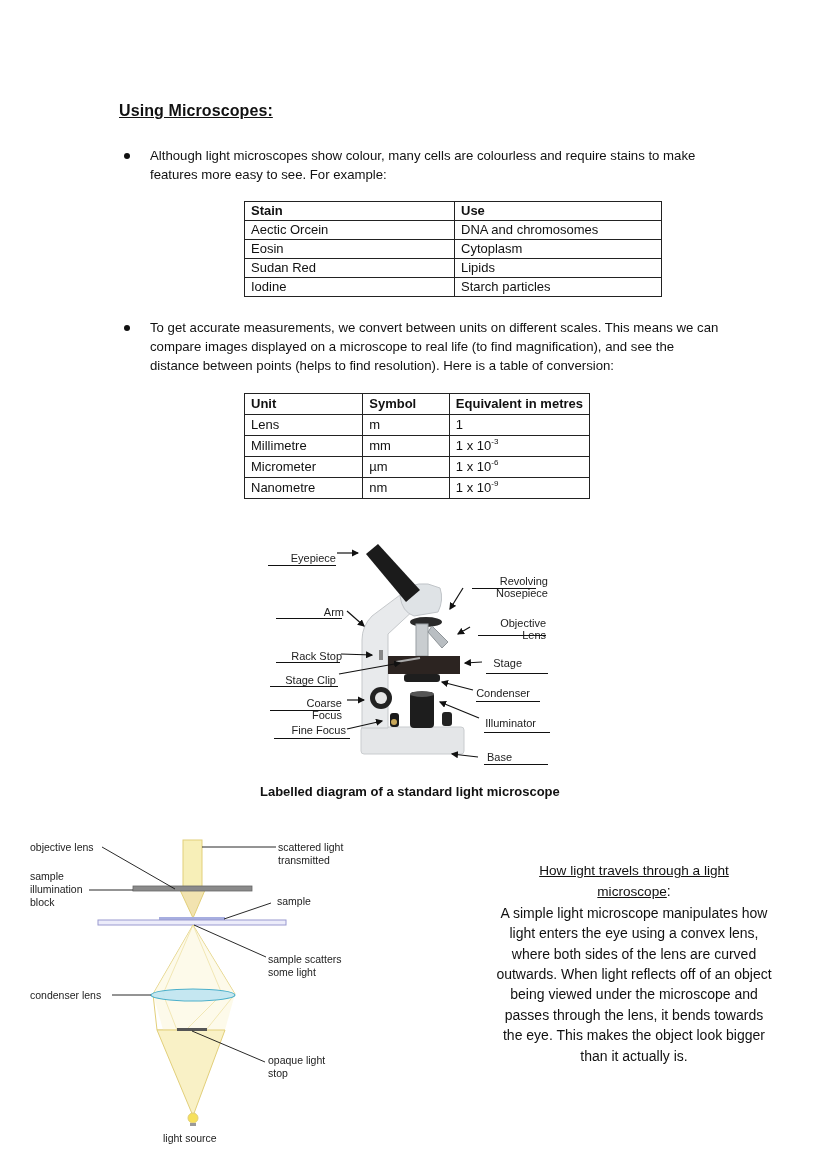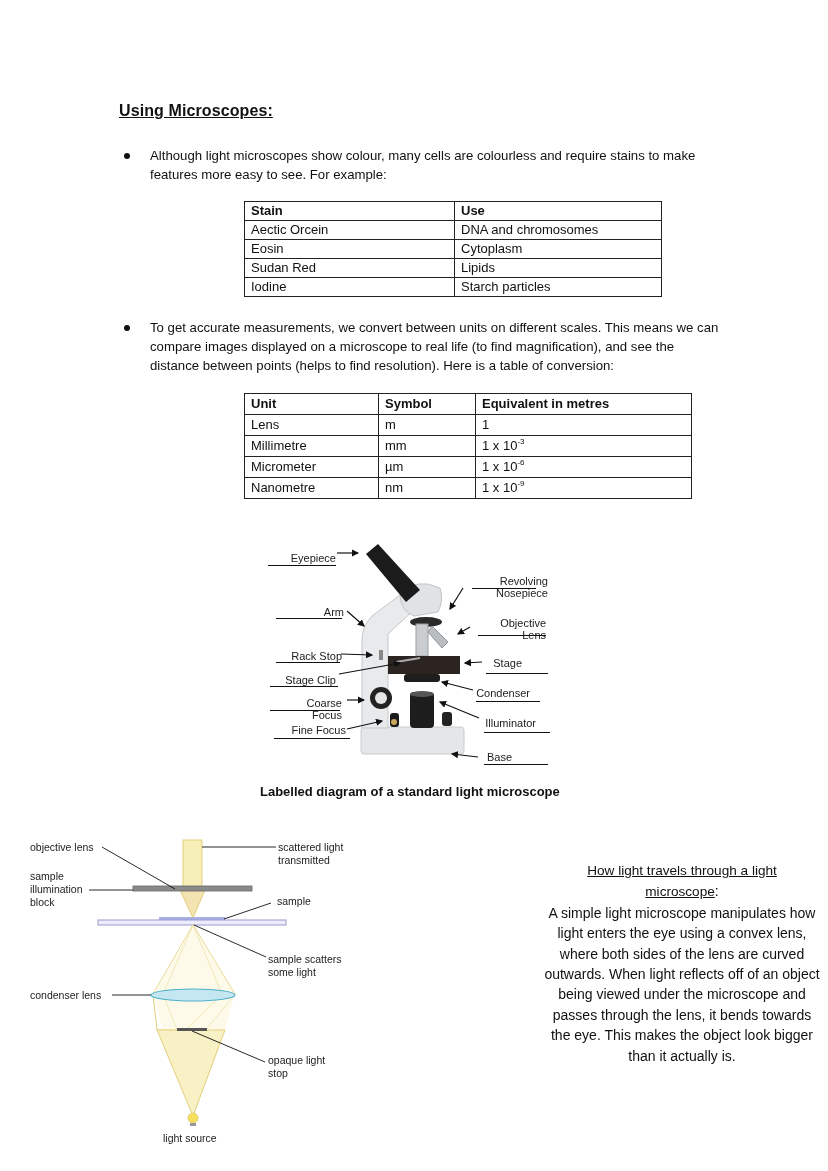--- a/index.html
+++ b/index.html
@@ -7,28 +7,28 @@
   .doc { font-family:"Liberation Sans", sans-serif; }
   .abs { position:absolute; }
   #page-title { left:100px; top:102px; font-size:16px; font-weight:bold; text-decoration:underline; letter-spacing:0.1px;margin-left:19px; }
   .bullet { position:absolute; left:124px; font-size:13.2px; line-height:19px; }
   .bullet .dot { position:absolute; left:0; top:7px; width:6px; height:6px; border-radius:50%; background:#111; }
   .bullet .txt { position:absolute; left:26px; width:570px; }
   table.grid { position:absolute; border-collapse:collapse; font-size:13px; }
   table.grid td, table.grid th { border:1px solid #222; padding:0 6px; text-align:left; height:18px; line-height:18px; white-space:nowrap; }
   table.grid th { font-weight:bold; }
   #stain-table { left:244px; top:201px; width:418px; }
-  #units-table { left:244px; top:393px; width:448px; }
+  #units-table { left:244px; top:393px; width:346px; }
   #units-table td, #units-table th { height:20px; line-height:20px; }
   sup { font-size:8px; vertical-align:6px; line-height:0; }
   .mlabel { position:absolute; font-size:11px; color:#222; text-align:right; }
   .mline { position:absolute; height:1px; background:#111; }
   #fig-caption { left:260px; top:784px; font-size:13px; font-weight:bold; }
   .dlabel { position:absolute; font-size:10.5px; color:#222; line-height:13px; }
-  #howlight { position:absolute; left:496px; top:860px; width:276px; text-align:center; font-size:14px; line-height:20.4px; color:#111;margin-left:48px; }
+  #howlight { position:absolute; left:496px; top:860px; width:276px; text-align:center; font-size:14px; line-height:20.4px; color:#111; }
   #howlight .htitle { text-decoration:underline; font-size:13.6px; }
   svg { position:absolute; overflow:visible; }
 </style>
 </head>
 <body>
 
 <div class="doc">
 
   <div id="page-title" class="abs">Using Microscopes:</div>
 

